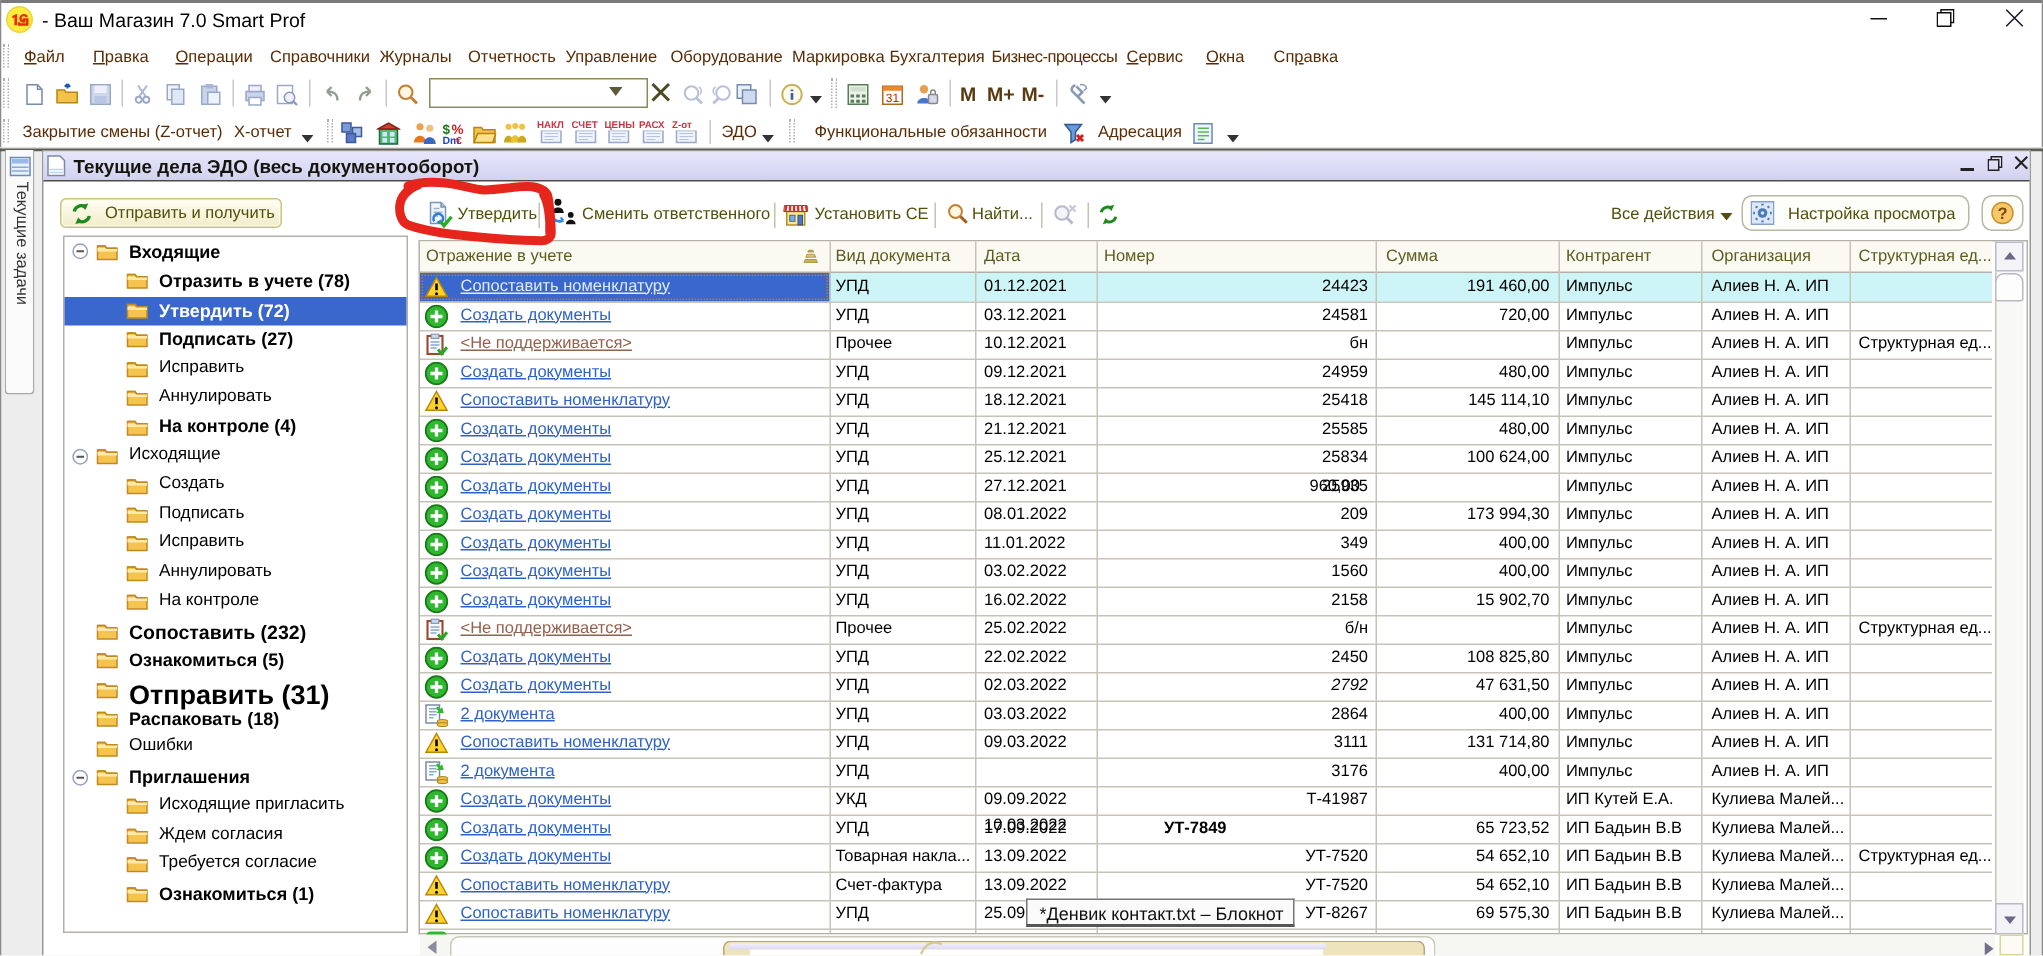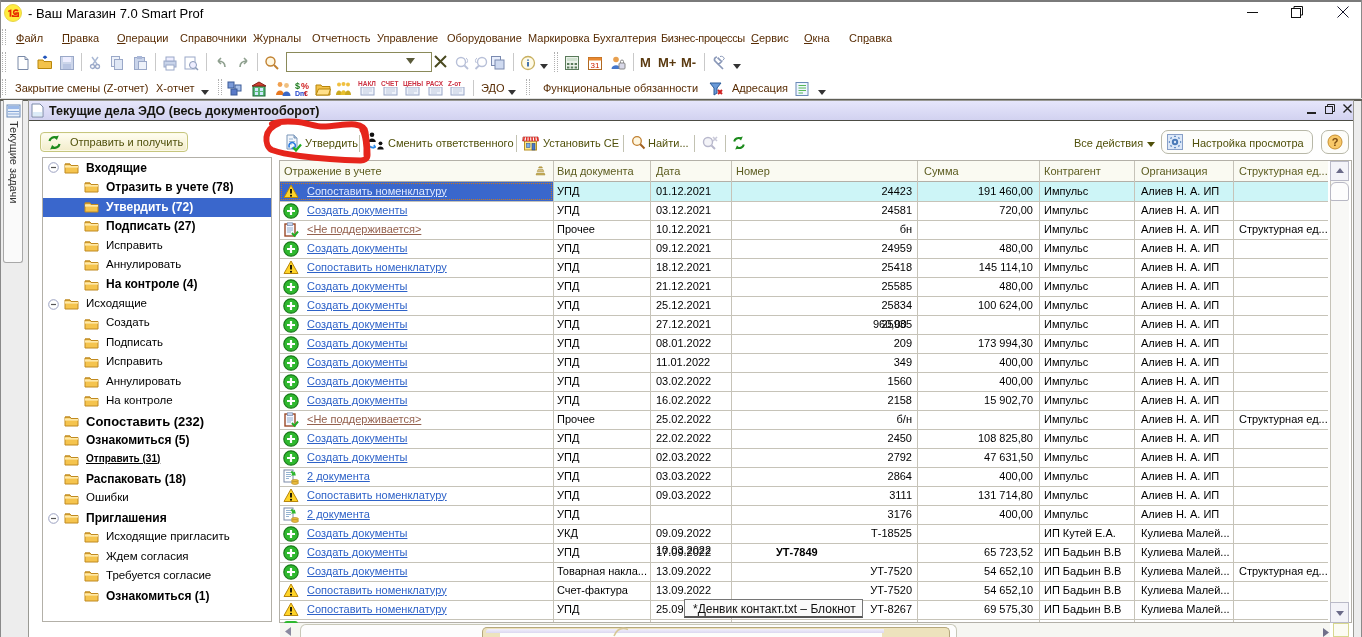--- a/index.html
+++ b/index.html
@@ -457,21 +457,21 @@
     <path d="M1 3 H6 L7 4.5 H14 V12 H1 Z" fill="#f5c44e" stroke="#c08a20"></path>
     <path d="M1 5.5 H14" stroke="#ffe9a8" stroke-width="2.2"></path>
     <path d="M1 3 H6 L7 4.5 H14" fill="none" stroke="#c08a20"></path>
   </svg>
 <div style="position:absolute;left:86px;top:433.0px;font-weight:bold;font-size:12px;color:#000;white-space:nowrap;">Ознакомиться (5)</div>
 <svg style="position:absolute;left:64px;top:452.675px;" width="15" height="13" viewBox="0 0 15 13">
     <path d="M1 3 H6 L7 4.5 H14 V12 H1 Z" fill="#f5c44e" stroke="#c08a20"></path>
     <path d="M1 5.5 H14" stroke="#ffe9a8" stroke-width="2.2"></path>
     <path d="M1 3 H6 L7 4.5 H14" fill="none" stroke="#c08a20"></path>
   </svg>
-<div style="position:absolute;left:86px;top:452.5px;font-weight:bold;font-size:10px;color:#000;white-space:nowrap;text-decoration:underline;">Отправить (31)</div>
+<div style="position:absolute;left:86px;top:452.5px;font-weight:bold;font-size:18px;color:#000;white-space:nowrap;">Отправить (31)</div>
 <svg style="position:absolute;left:64px;top:472.125px;" width="15" height="13" viewBox="0 0 15 13">
     <path d="M1 3 H6 L7 4.5 H14 V12 H1 Z" fill="#f5c44e" stroke="#c08a20"></path>
     <path d="M1 5.5 H14" stroke="#ffe9a8" stroke-width="2.2"></path>
     <path d="M1 3 H6 L7 4.5 H14" fill="none" stroke="#c08a20"></path>
   </svg>
 <div style="position:absolute;left:86px;top:471.9px;font-weight:bold;font-size:12px;color:#000;white-space:nowrap;">Распаковать (18)</div>
 <svg style="position:absolute;left:64px;top:491.575px;" width="15" height="13" viewBox="0 0 15 13">
     <path d="M1 3 H6 L7 4.5 H14 V12 H1 Z" fill="#f5c44e" stroke="#c08a20"></path>
     <path d="M1 5.5 H14" stroke="#ffe9a8" stroke-width="2.2"></path>
     <path d="M1 3 H6 L7 4.5 H14" fill="none" stroke="#c08a20"></path>
@@ -732,21 +732,21 @@
 <div style="position:absolute;left:1044px;top:431.5px;color:#000;white-space:nowrap;">Импульс</div>
 <div style="position:absolute;left:1141px;top:431.5px;color:#000;white-space:nowrap;">Алиев Н. А. ИП</div>
 <svg style="position:absolute;left:283px;top:449.5px;" width="16" height="16" viewBox="0 0 16 16">
     <circle cx="8" cy="8" r="7.2" fill="#2eb82e"></circle>
     <circle cx="8" cy="8" r="7.2" fill="none" stroke="#1a7a1a" stroke-width="1.2"></circle>
     <path d="M8 4 V12 M4 8 H12" stroke="#fff" stroke-width="2.2"></path>
   </svg>
 <div style="position:absolute;left:307px;top:450.5px;color:#2e62c8;text-decoration:underline;white-space:nowrap;">Создать документы</div>
 <div style="position:absolute;left:557px;top:450.5px;color:#000;white-space:nowrap;">УПД</div>
 <div style="position:absolute;left:656px;top:450.5px;color:#000;white-space:nowrap;">02.03.2022</div>
-<div style="position:absolute;left:752px;top:450.5px;width:160px;color:#000;text-align:right;white-space:nowrap;">2792</div>
+<div style="position:absolute;left:752px;top:450.5px;width:160px;color:#000;text-align:right;white-space:nowrap;font-style:italic;">2792</div>
 <div style="position:absolute;left:873px;top:450.5px;width:160px;color:#000;text-align:right;white-space:nowrap;">47 631,50</div>
 <div style="position:absolute;left:1044px;top:450.5px;color:#000;white-space:nowrap;">Импульс</div>
 <div style="position:absolute;left:1141px;top:450.5px;color:#000;white-space:nowrap;">Алиев Н. А. ИП</div>
 <svg style="position:absolute;left:283px;top:468.5px;" width="17" height="16" viewBox="0 0 17 16">
     <rect x="1" y="1" width="9" height="12" fill="#fff" stroke="#7a8aa8"></rect>
     <path d="M3 3.5 H8 M3 5.5 H8 M3 7.5 H8 M3 9.5 H6" stroke="#88aacc" stroke-width="0.9"></path>
     <path d="M9 2 L12.5 5.5 L10.5 5.5 L10.5 8 L8.5 8 L8.5 5.5 L7 5.5 Z" fill="#2eb82e" transform="rotate(135 10 5)"></path>
     <ellipse cx="12" cy="12" rx="3.5" ry="1.4" fill="#f0c040" stroke="#b08820" stroke-width="0.7"></ellipse>
     <ellipse cx="12" cy="14" rx="3.5" ry="1.4" fill="#f0c040" stroke="#b08820" stroke-width="0.7"></ellipse>
   </svg>
@@ -784,21 +784,21 @@
 <div style="position:absolute;left:1044px;top:507.5px;color:#000;white-space:nowrap;">Импульс</div>
 <div style="position:absolute;left:1141px;top:507.5px;color:#000;white-space:nowrap;">Алиев Н. А. ИП</div>
 <svg style="position:absolute;left:283px;top:525.5px;" width="16" height="16" viewBox="0 0 16 16">
     <circle cx="8" cy="8" r="7.2" fill="#2eb82e"></circle>
     <circle cx="8" cy="8" r="7.2" fill="none" stroke="#1a7a1a" stroke-width="1.2"></circle>
     <path d="M8 4 V12 M4 8 H12" stroke="#fff" stroke-width="2.2"></path>
   </svg>
 <div style="position:absolute;left:307px;top:526.5px;color:#2e62c8;text-decoration:underline;white-space:nowrap;">Создать документы</div>
 <div style="position:absolute;left:557px;top:526.5px;color:#000;white-space:nowrap;">УКД</div>
 <div style="position:absolute;left:656px;top:526.5px;color:#000;white-space:nowrap;">09.09.2022</div>
-<div style="position:absolute;left:752px;top:526.5px;width:160px;color:#000;text-align:right;white-space:nowrap;">Т-18525</div>
+<div style="position:absolute;left:752px;top:526.5px;width:160px;color:#000;text-align:right;white-space:nowrap;">Т-41987</div>
 <div style="position:absolute;left:873px;top:526.5px;width:160px;color:#000;text-align:right;white-space:nowrap;"></div>
 <div style="position:absolute;left:1044px;top:526.5px;color:#000;white-space:nowrap;">ИП Кутей Е.А.</div>
 <div style="position:absolute;left:1141px;top:526.5px;color:#000;white-space:nowrap;">Кулиева Малей...</div>
 <svg style="position:absolute;left:283px;top:544.5px;" width="16" height="16" viewBox="0 0 16 16">
     <circle cx="8" cy="8" r="7.2" fill="#2eb82e"></circle>
     <circle cx="8" cy="8" r="7.2" fill="none" stroke="#1a7a1a" stroke-width="1.2"></circle>
     <path d="M8 4 V12 M4 8 H12" stroke="#fff" stroke-width="2.2"></path>
   </svg>
 <div style="position:absolute;left:307px;top:545.5px;color:#2e62c8;text-decoration:underline;white-space:nowrap;">Создать документы</div>
 <div style="position:absolute;left:557px;top:545.5px;color:#000;white-space:nowrap;">УПД</div>

